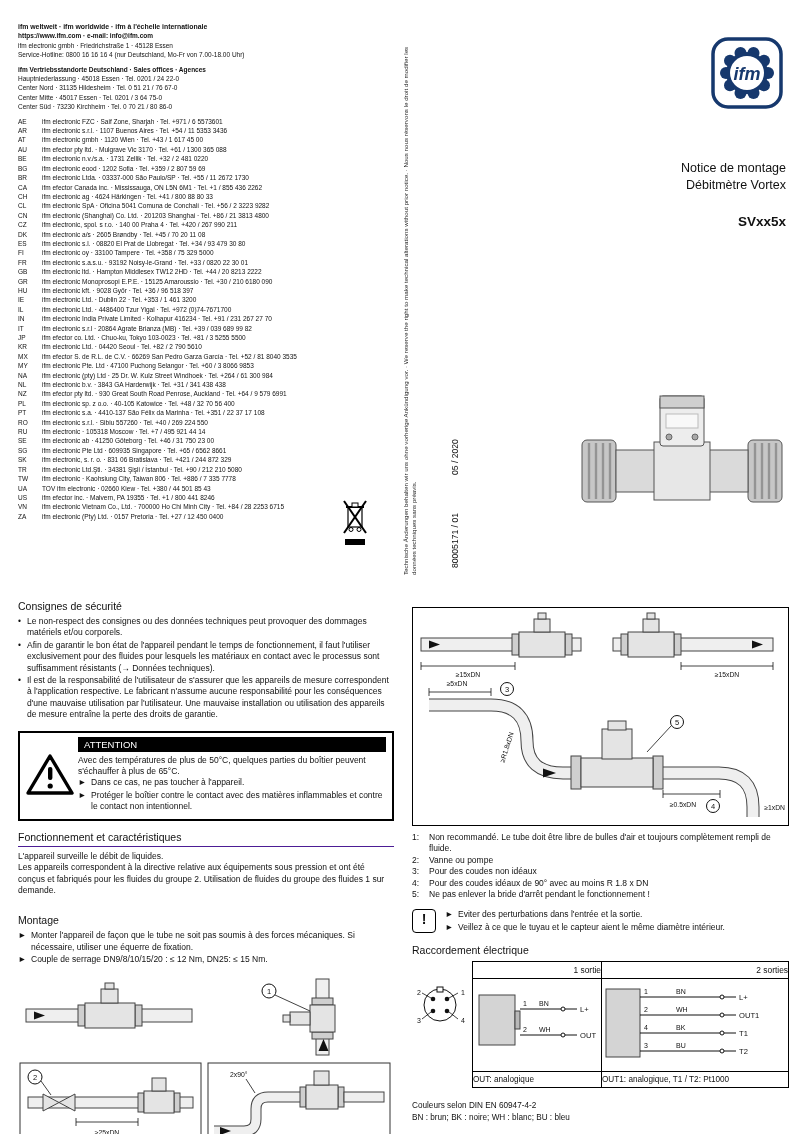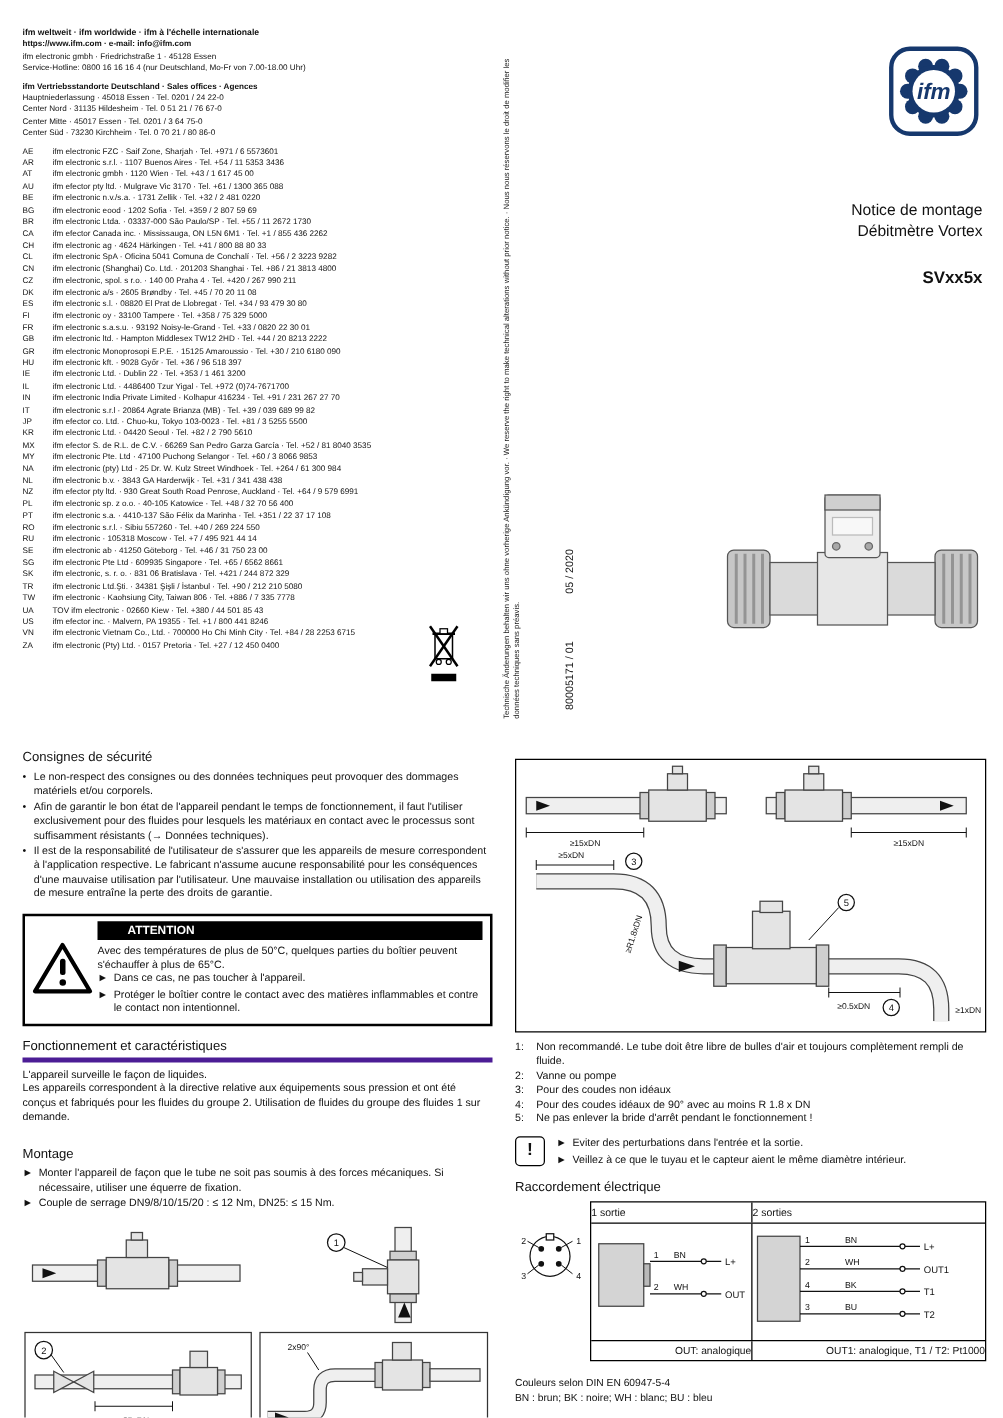--- a/index.html
+++ b/index.html
@@ -18,50 +18,50 @@
          transform:rotate(-90deg);transform-origin:0 0;color:#222}
   #vnum{left:450px;top:568px;width:220px;font-size:8.6px;transform:rotate(-90deg);
         transform-origin:0 0;display:flex;gap:38px;white-space:nowrap}
   
   #titleblock{right:16px;top:160px;text-align:right;font-size:12.5px;line-height:16.5px}
   #model{right:16px;top:214px;font-size:13.5px;font-weight:bold}
   
   #colL{left:18px;top:600px;width:376px}
   #colR{left:412px;top:607px;width:377px}
   .h1{font-weight:normal;font-size:10.5px;margin:0 0 4px}
-  .hrule{border-bottom:4px solid #4c1d95;padding-bottom:3px;margin-top:2px}
+  .hrule{border-bottom:1px solid #4c1d95;padding-bottom:3px;margin-top:2px}
   .txt{font-size:8.5px;line-height:11.4px}
   .brow{display:flex;margin-bottom:1px}
   .brow span:last-child{flex:1}
   .bdot{flex:0 0 9px}
   .barw{flex:0 0 13px}
   
   #attn{border:2px solid #000;margin:10px 0;display:flex;padding:4px 4px 5px 2px}
   #attnIcon{flex:0 0 56px;display:flex;align-items:center;justify-content:center}
   #attnMain{flex:1;padding-right:2px}
-  #attnTitle{background:#000;color:#fff;font-weight:bold;font-size:9.5px;padding:2px 24px;margin-bottom:3px}
+  #attnTitle{background:#000;color:#fff;font-weight:normal;font-size:9.5px;padding:2px 6px;margin-bottom:3px}
   
   .dbox{border:1px solid #000;padding:2px}
   #diagR{height:213px;margin-bottom:6px}
   
   .nrow{display:flex}
   .nnum{flex:0 0 17px}
   .nrow span:last-child{flex:1}
   
   #infobox{display:flex;margin:9px 0 10px;align-items:flex-start}
   #infoIcon{flex:0 0 22px;height:22px;border:1.7px solid #000;border-radius:4px;text-align:center;
             font-weight:bold;font-size:14px;line-height:19px;margin-right:9px}
   
   #elecRow{display:flex;margin-top:5px}
   #connWrap{flex:0 0 60px;padding-top:14px}
   .etable{flex:1;border:1px solid #000}
   .ehead{display:flex;border-bottom:1px solid #000;font-size:8.4px}
-  .ehead>div{padding:3px 0;text-align:left}
+  .ehead>div{padding:3px 0;text-align:right}
   .efoot{display:flex;border-top:1px solid #000;font-size:8.2px}
-  .efoot>div{padding:3px 0;text-align:right}
+  .efoot>div{padding:3px 0;text-align:left}
   .ebody{display:flex}
   .ec1{flex:0 0 128px;border-right:1px solid #000}
   .ec2{flex:1}
   #colorNotes{margin-top:12px;font-size:8.2px;line-height:11.5px}
   
   .pf{fill:#efefef;stroke:#444;stroke-width:1}
   .mf{fill:#cfcfcf;stroke:#444;stroke-width:1}
   .bf{fill:#e4e4e4;stroke:#444;stroke-width:1}
   .dl{stroke:#111;stroke-width:0.8}
   .dt{font-size:6.8px;fill:#111}
@@ -374,21 +374,21 @@
           </div>
         <div class="brow">
             <span class="barw">►</span>
             <span>Protéger le boîtier contre le contact avec des matières inflammables et contre le contact non intentionnel.</span>
           </div>
       </div>
     </div>
   </div>
 
   <div class="h1 hrule">Fonctionnement et caractéristiques</div>
-  <div class="txt">L'appareil surveille le façon de liquides.</div>
+  <div class="txt">L'appareil surveille le débit de liquides.</div>
   <div class="txt" style="margin-bottom:18px">Les appareils correspondent à la directive relative aux équipements sous pression et ont été conçus et fabriqués pour les fluides du groupe 2. Utilisation de fluides du groupe des fluides 1 sur demande.</div>
 
   <div class="h1">Montage</div>
   <div class="txt">
     <div class="brow">
         <span class="barw">►</span>
         <span>Monter l'appareil de façon que le tube ne soit pas soumis à des forces mécaniques. Si nécessaire, utiliser une équerre de fixation.</span>
       </div>
     <div class="brow">
         <span class="barw">►</span>
@@ -623,16 +623,16 @@
         </div>
       </div>
       <div class="efoot">
         <div class="ec1">OUT: analogique</div>
         <div class="ec2">OUT1: analogique, T1 / T2: Pt1000</div>
       </div>
     </div>
   </div>
 
   <div id="colorNotes">
-    <div>Couleurs selon DIN EN 60947-5-4</div>
+    <div>Couleurs selon DIN EN 60947-4-2</div>
     <div>BN : brun; BK : noire; WH : blanc; BU : bleu</div>
   </div>
 </div>
 
 </body></html>

